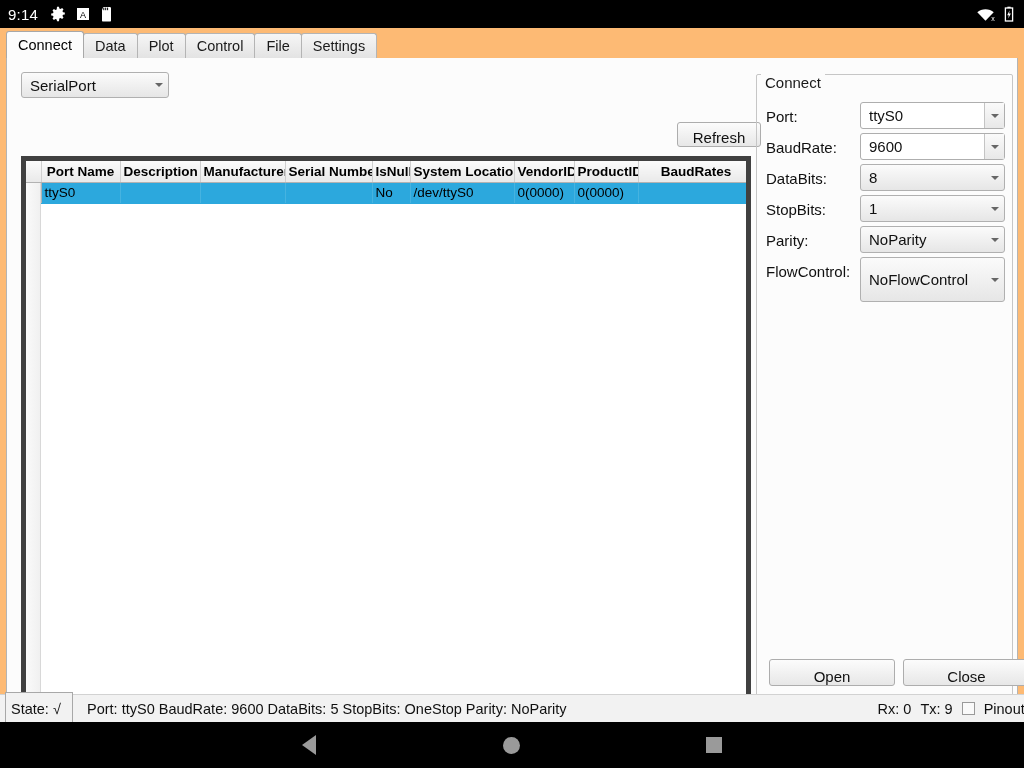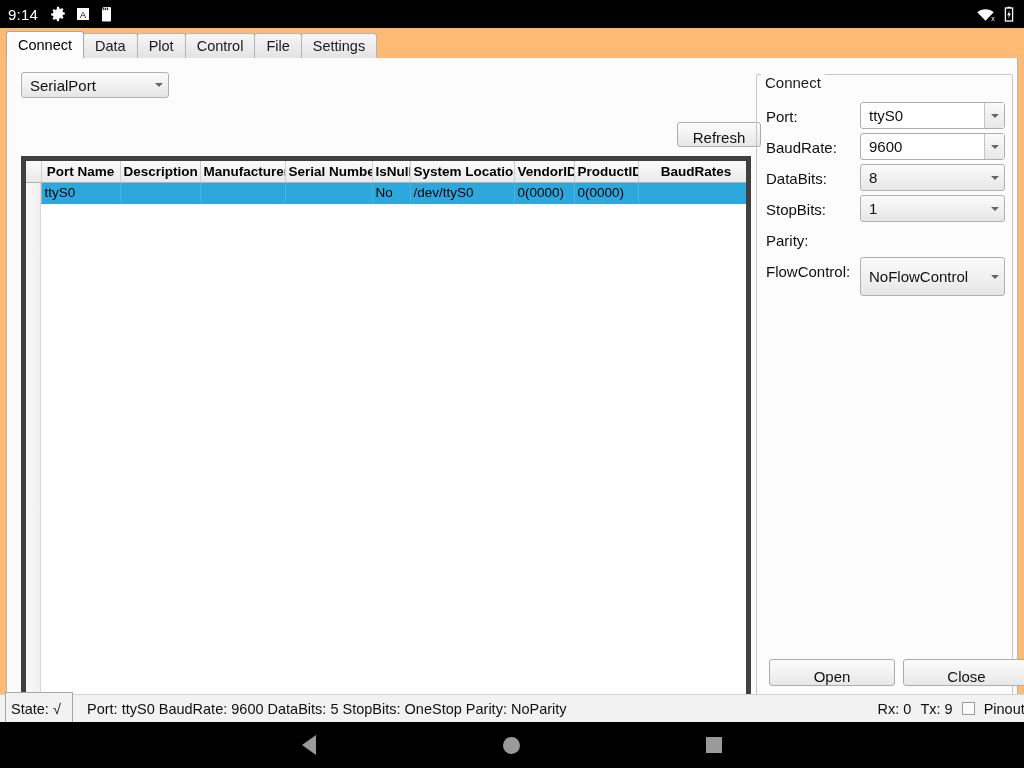--- a/index.html
+++ b/index.html
@@ -320,25 +320,31 @@
           <div class="combo field" style="left:103px; top:120px; width:145px; height:27px;">
             <span class="cb-text">1</span>
             <span class="cb-arrow">
                 <span class="arrow-dn"></span>
               </span>
           </div>
 
           <div class="formrow" style="top:152px; left:9px; width:90px;">
             <span class="formlabel">Parity:</span>
           </div>
+          <div class="combo field" style="left:103px; top:151px; width:145px; height:27px;">
+            <span class="cb-text">NoParity</span>
+            <span class="cb-arrow">
+                <span class="arrow-dn"></span>
+              </span>
+          </div>
 
           <div class="formrow" style="top:183px; left:9px; width:95px;">
             <span class="formlabel">FlowControl:</span>
           </div>
-          <div class="combo field" style="left:103px; top:182px; width:145px; height:39px;">
+          <div class="combo field" style="left:103px; top:182px; width:145px; height:45px;">
             <span class="cb-text">NoFlowControl</span>
             <span class="cb-arrow">
                 <span class="arrow-dn"></span>
               </span>
           </div>
 
           <div class="btn" id="open-btn">
             <span>Open</span>
           </div>
           <div class="btn" id="close-btn">

